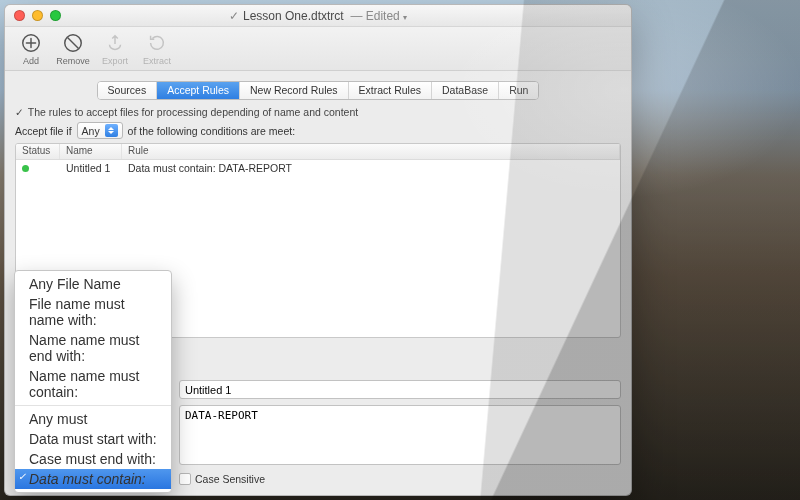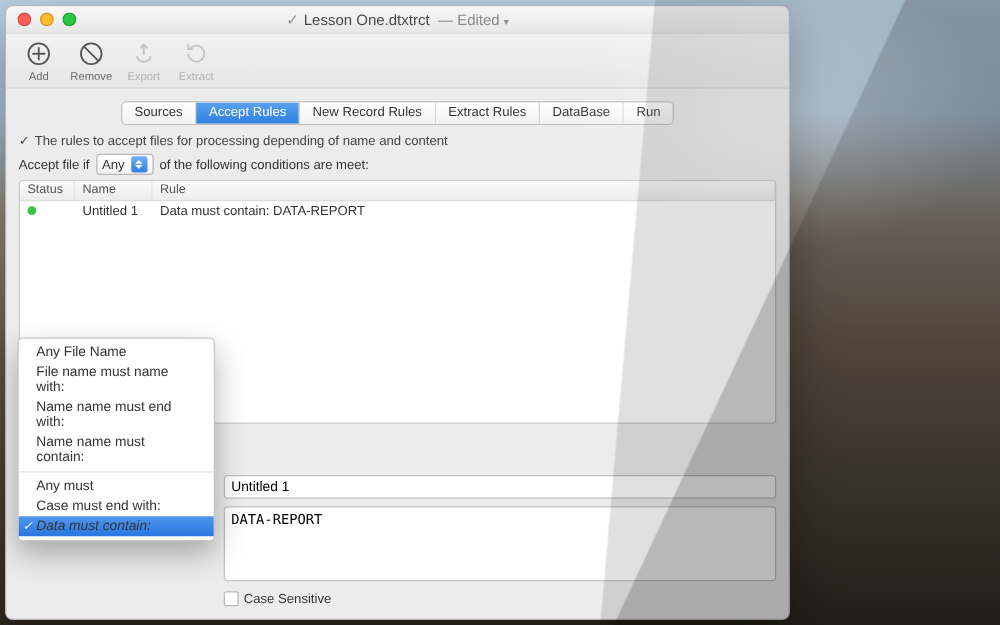--- a/index.html
+++ b/index.html
@@ -74,21 +74,21 @@
   .tf { flex:1; height:19px; background:#fff; border:1px solid #c2c2c2; border-radius:3px; padding:2px 5px; font-size:11px; }
   .ta { flex:1; height:60px; background:#fff; border:1px solid #c2c2c2; border-radius:3px; padding:3px 5px; font-size:11px; resize:none;}
   .cs { margin-left:164px; display:flex; align-items:center; gap:4px; font-size:10.5px; margin-top:4px;}
   .cb { width:12px;height:12px;border:1px solid #b7b7b7;border-radius:2px;background:#fff;}
   
   .popup {
     position:absolute; left:9px; top:265px; width:158px;
     background:#fff; border:1px solid #c6c6c6; border-radius:4px;
     box-shadow:0 10px 24px rgba(0,0,0,.3); padding:3px 0; z-index:50;
   }
-  .popup .grp div{ padding:2px 14px; font-size:11px; color:#333; position:relative;}
+  .popup .grp div{ padding:2px 14px; font-size:14px; color:#333; position:relative;}
   .popup .sep{ height:1px; background:#e2e2e2; margin:3px 0;}
   .popup .sel{ background:linear-gradient(#4f97ee,#2a76e0); color:#fff;font-style:italic;}
   .popup .sel::before{ content:"✓"; position:absolute; left:3px; color:#fff; font-size:10px;}
   svg{display:block}
 </style>
 </head>
 <body>
 
 <div class="desktop">
   <div class="window">
@@ -201,19 +201,20 @@
     <div class="popup">
       <div class="grp">
         <div>Any File Name</div>
         <div>File name must name with:</div>
         <div>Name name must end with:</div>
         <div>Name name must contain:</div>
       </div>
       <div class="sep"></div>
       <div class="grp">
         <div>Any must</div>
+        <div>Data must start with:</div>
         <div>Case must end with:</div>
         <div class="sel">Data must contain:</div>
       </div>
     </div>
 
   </div>
 </div>
 
 </body></html>

